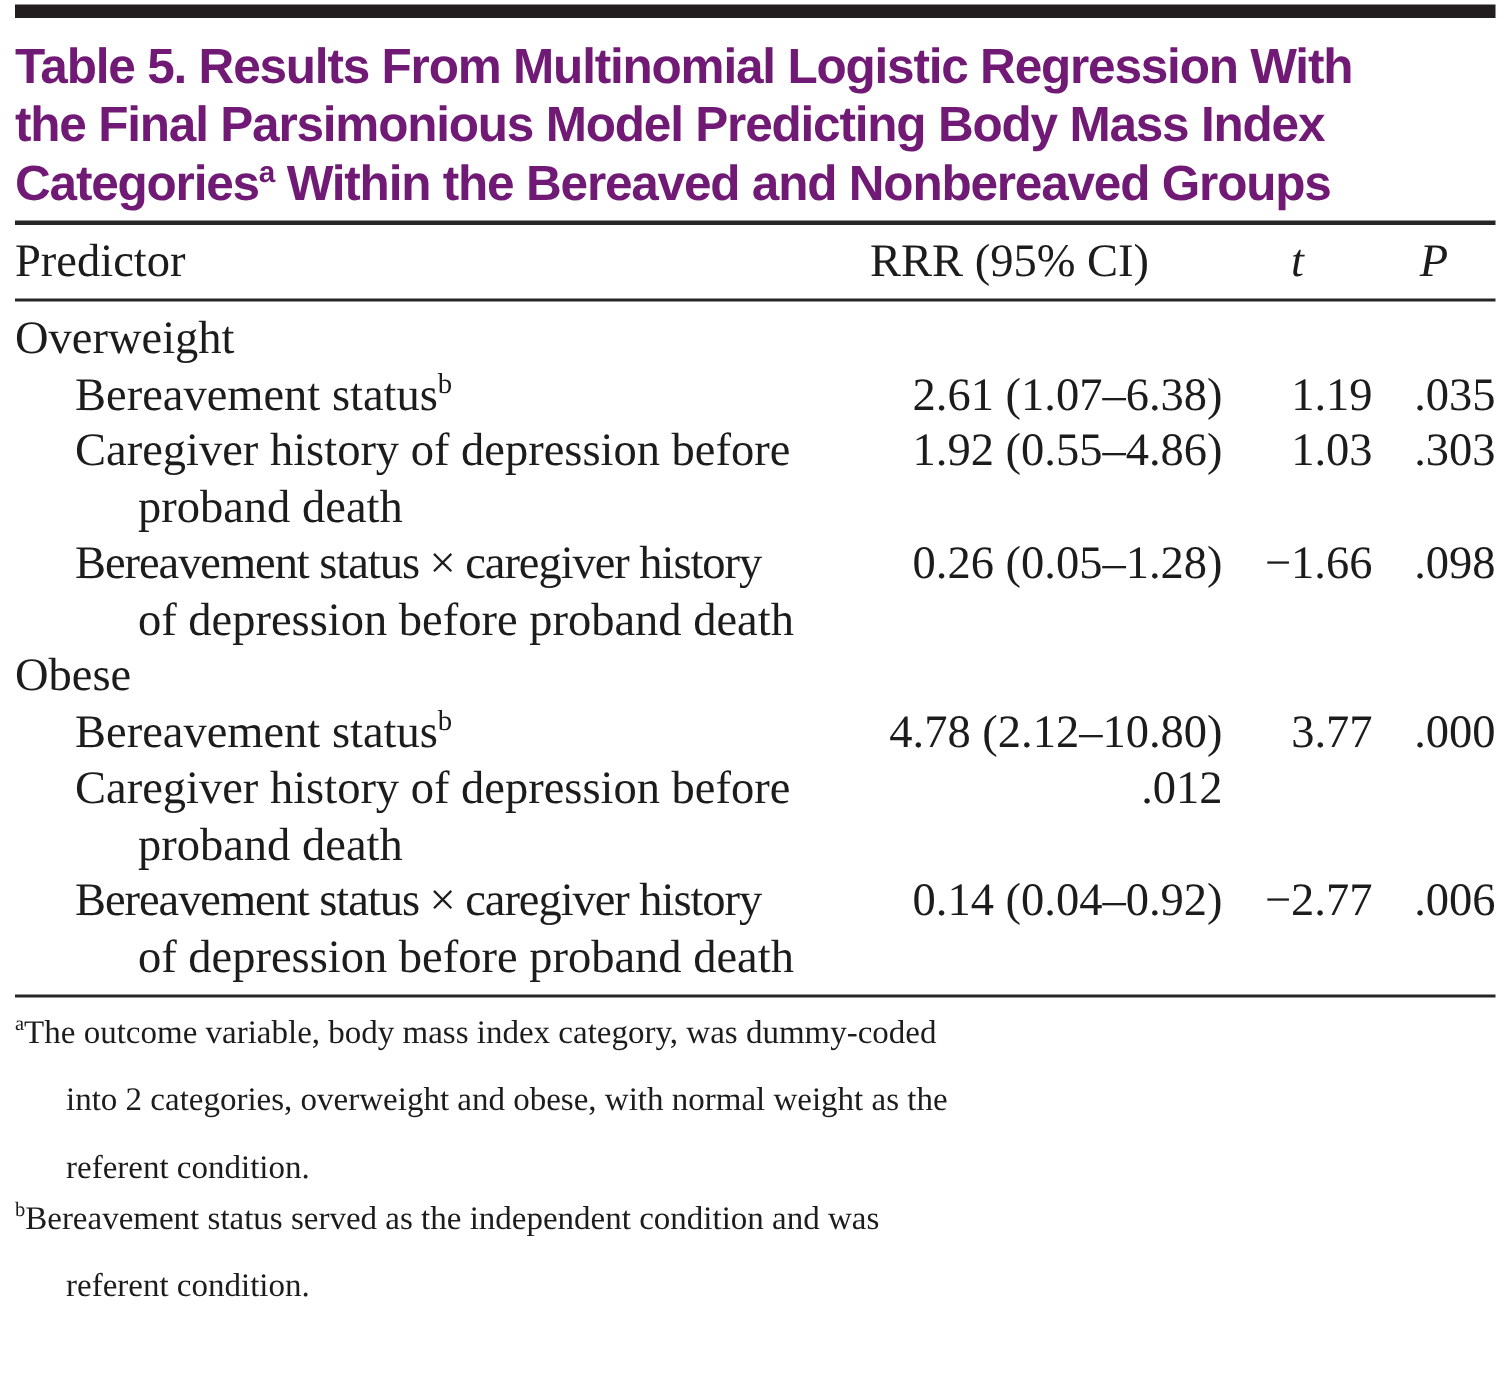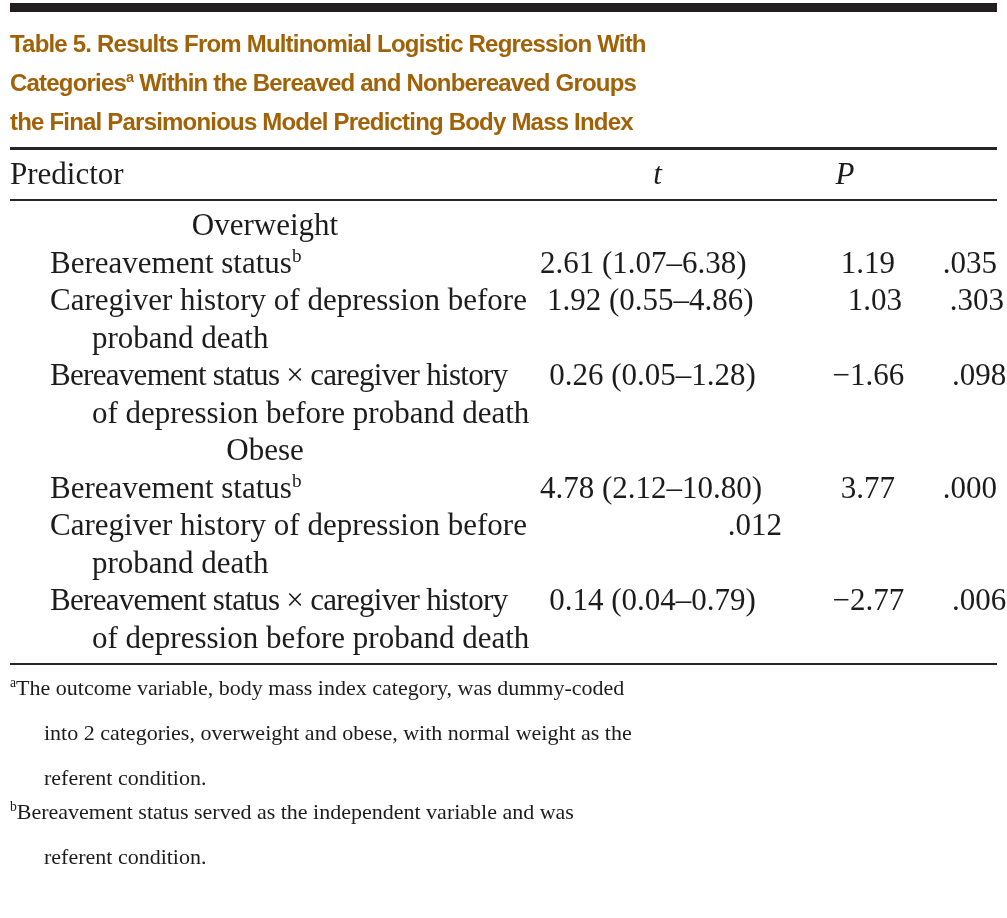--- a/index.html
+++ b/index.html
@@ -9,81 +9,81 @@
     color: #1c1c1c;
     -webkit-font-smoothing: antialiased;
   }
   .page { width: 987px; padding: 3px 10px 0 10px; }
 
   .top-bar { height: 9px; background: #221e1f; margin-bottom: 12px; }
 
   .title {
     font-family: "Liberation Sans", sans-serif;
     font-weight: bold;
-    font-size: 24px;
+    font-size: 33px;
     line-height: 39px;
     letter-spacing: -0.8px;
-    color: #a16207;
+    color: #701a75;
     white-space: nowrap;
   }
   .title sup { font-size: 60%; vertical-align: super; line-height: 0; }
 
   .rule { background: #262626; border: 0; margin: 0; }
   .rule-title { height: 3px; margin-top: 6px; }
   .rule-head  { height: 2px; }
   .rule-foot  { height: 2px; }
 
   .grid-row {
     display: grid;
     grid-template-columns: 1fr 235px 100px 82px;
     align-items: start;
-    gap: 20px;
   }
 
   .head-row { padding: 8px 0 9px 0; font-size: 31px; line-height: 32px; }
   .head-pred { text-align: left; }
   .head-rrr  { text-align: left; }
   .head-t, .head-p { text-align: center; font-style: italic; }
 
   .tbody { padding: 5px 0 7px 0; font-size: 31px; }
   .tbody .grid-row { line-height: 37.5px; }
-  .cell-rrr { text-align: left; white-space: nowrap; }
+  .cell-rrr { text-align: right; white-space: nowrap; }
   .cell-t, .cell-p { text-align: right; white-space: nowrap; }
 
   .pred { white-space: nowrap; }
   .pred .l1 { padding-left: 40px; }
   .pred .l2 { padding-left: 82px; }
   .pred .l2:empty { display: none; }
-  .sec-label { padding-left: 0; text-align: center; }
+  .sec-label { padding-left: 0; }
   .pred sup { font-size: 62%; vertical-align: super; line-height: 0; }
   .tight { letter-spacing: -0.7px; }
 
   .footnotes { padding: 6px 0 4px 0; font-size: 22px; line-height: 34.8px; }
   .fn-first { padding-left: 0; }
   .fn-cont  { padding-left: 34px; margin-top: 10px; }
   .footnotes sup { font-size: 62%; vertical-align: super; line-height: 0; }
   .fn-line { white-space: nowrap; }
 </style>
 </head>
 <body>
 
 <div class="page">
 
   <div class="top-bar"></div>
 
   <div class="title">
     <div>Table 5. Results From Multinomial Logistic Regression With</div>
+    <div>the Final Parsimonious Model Predicting Body Mass Index</div>
     <div><span>Categories</span><sup>a</sup><span> Within the Bereaved and Nonbereaved Groups</span></div>
-    <div>the Final Parsimonious Model Predicting Body Mass Index</div>
   </div>
 
   <div class="rule rule-title"></div>
 
   <div class="grid-row head-row">
     <div class="head-pred">Predictor</div>
+    <div class="head-rrr">RRR (95% CI)</div>
     <div class="head-t">t</div>
     <div class="head-p">P</div>
   </div>
 
   <div class="rule rule-head"></div>
 
   <div class="tbody">
 
     <div class="grid-row">
       <div class="pred sec-label">Overweight</div>
@@ -145,30 +145,30 @@
         <div class="l2">proband death</div>
       </div>
       <div class="cell-p">.012</div>
     </div>
 
     <div class="grid-row">
       <div class="pred">
         <div class="l1 tight">Bereavement status × caregiver history</div>
         <div class="l2">of depression before proband death</div>
       </div>
-      <div class="cell-rrr">0.14 (0.04–0.79)</div>
+      <div class="cell-rrr">0.14 (0.04–0.92)</div>
       <div class="cell-t">−2.77</div>
       <div class="cell-p">.006</div>
     </div>
 
   </div>
 
   <div class="rule rule-foot"></div>
 
   <div class="footnotes">
     <div class="fn-line fn-first"><sup>a</sup><span>The outcome variable, body mass index category, was dummy-coded</span></div>
     <div class="fn-line fn-cont">into 2 categories, overweight and obese, with normal weight as the</div>
     <div class="fn-line fn-cont">referent condition.</div>
-    <div class="fn-line fn-first"><sup>b</sup><span>Bereavement status served as the independent variable and was</span></div>
+    <div class="fn-line fn-first"><sup>b</sup><span>Bereavement status served as the independent condition and was</span></div>
     <div class="fn-line fn-cont">referent condition.</div>
   </div>
 
 </div>
 
 </body></html>

